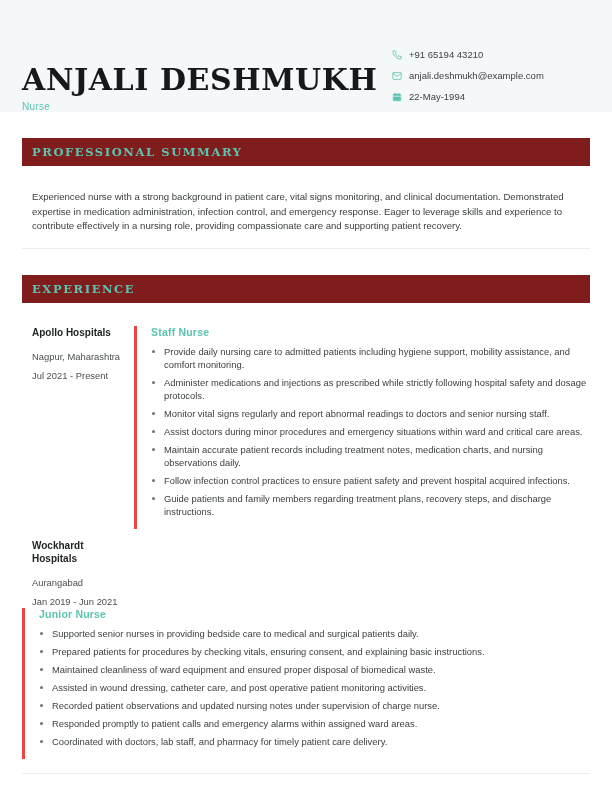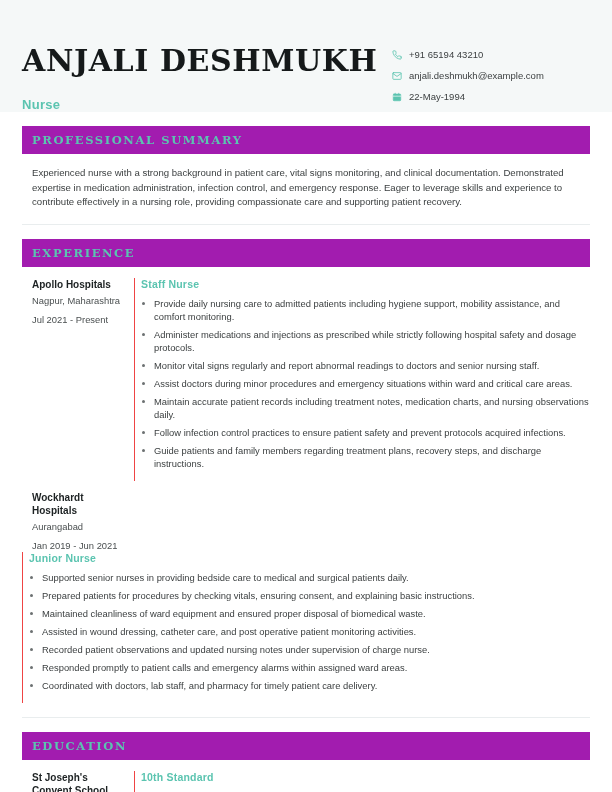--- a/index.html
+++ b/index.html
@@ -41,25 +41,25 @@
     font-weight: 700;
     font-size: 30px;
     line-height: 36px;
     letter-spacing: 0.6px;
     color: #15191a;
     margin: 0;
     white-space: nowrap;
   }
   .job-title {
     font-family: "Liberation Sans", sans-serif;
-    font-weight: 700;
-    font-size: 13px;
+    font-weight: 400;
+    font-size: 10px;
     letter-spacing: 0.3px;
     color: #5bc4b0;
-    margin-top: 18px;
+    margin-top: 3px;
   }
   .header-right {
     padding-top: 16px;
     flex: 1;
   }
   .contact-row {
     display: flex;
     align-items: center;
     margin-bottom: 9px;
     font-size: 9.5px;
@@ -70,22 +70,22 @@
     width: 13px;
     height: 12px;
     margin-right: 6px;
     display: inline-flex;
     align-items: center;
     justify-content: center;
     flex: none;
   }
   .contact-icon svg { display: block; }
   .section-band {
-    background: #a21caf;
-    margin: 0 22px;
+    background: #7f1d1d;
+    margin: 12px 22px;
     padding: 7px 10px 7px 10px;
     box-sizing: border-box;
   }
   .section-title {
     font-family: "DejaVu Serif", serif;
     font-weight: 700;
     font-size: 11.5px;
     letter-spacing: 1.6px;
     color: #5bc4b0;
     margin: 0;
@@ -123,32 +123,32 @@
   .entry-org {
     font-size: 10px;
     font-weight: 700;
     line-height: 13px;
     color: #1d2223;
   }
   .entry-loc {
     font-size: 9.4px;
     line-height: 13px;
     color: #4a4f50;
-    margin-top: 3px;
+    margin-top: 11px;
   }
   .entry-dates {
     font-size: 9.4px;
     line-height: 13px;
     color: #4a4f50;
     margin-top: 6px;
   }
   .entry-right {
     flex: 1;
-    border-left: 1px solid #ef4444;
-    padding-left: 6px;
+    border-left: 3px solid #ef4444;
+    padding-left: 14px;
     padding-bottom: 6px;
   }
   .entry-title {
     font-size: 10.5px;
     font-weight: 700;
     color: #5bc4b0;
     letter-spacing: 0.2px;
     margin-bottom: 7px;
   }
   ul.bullets {
@@ -243,21 +243,21 @@
         <div class="entry-dates">Jul 2021 - Present</div>
       </div>
       <div class="entry-right">
         <div class="entry-title">Staff Nurse</div>
         <ul class="bullets">
           <li>Provide daily nursing care to admitted patients including hygiene support, mobility assistance, and comfort monitoring.</li>
           <li>Administer medications and injections as prescribed while strictly following hospital safety and dosage protocols.</li>
           <li>Monitor vital signs regularly and report abnormal readings to doctors and senior nursing staff.</li>
           <li>Assist doctors during minor procedures and emergency situations within ward and critical care areas.</li>
           <li>Maintain accurate patient records including treatment notes, medication charts, and nursing observations daily.</li>
-          <li>Follow infection control practices to ensure patient safety and prevent protocols acquired infections.</li>
+          <li>Follow infection control practices to ensure patient safety and prevent hospital acquired infections.</li>
           <li>Guide patients and family members regarding treatment plans, recovery steps, and discharge instructions.</li>
         </ul>
       </div>
     </div>
 
     <div class="entry spaced">
       <div class="entry-left">
         <div class="entry-org">Wockhardt Hospitals</div>
         <div class="entry-loc">Aurangabad</div>
         <div class="entry-dates">Jan 2019 - Jun 2021</div>

